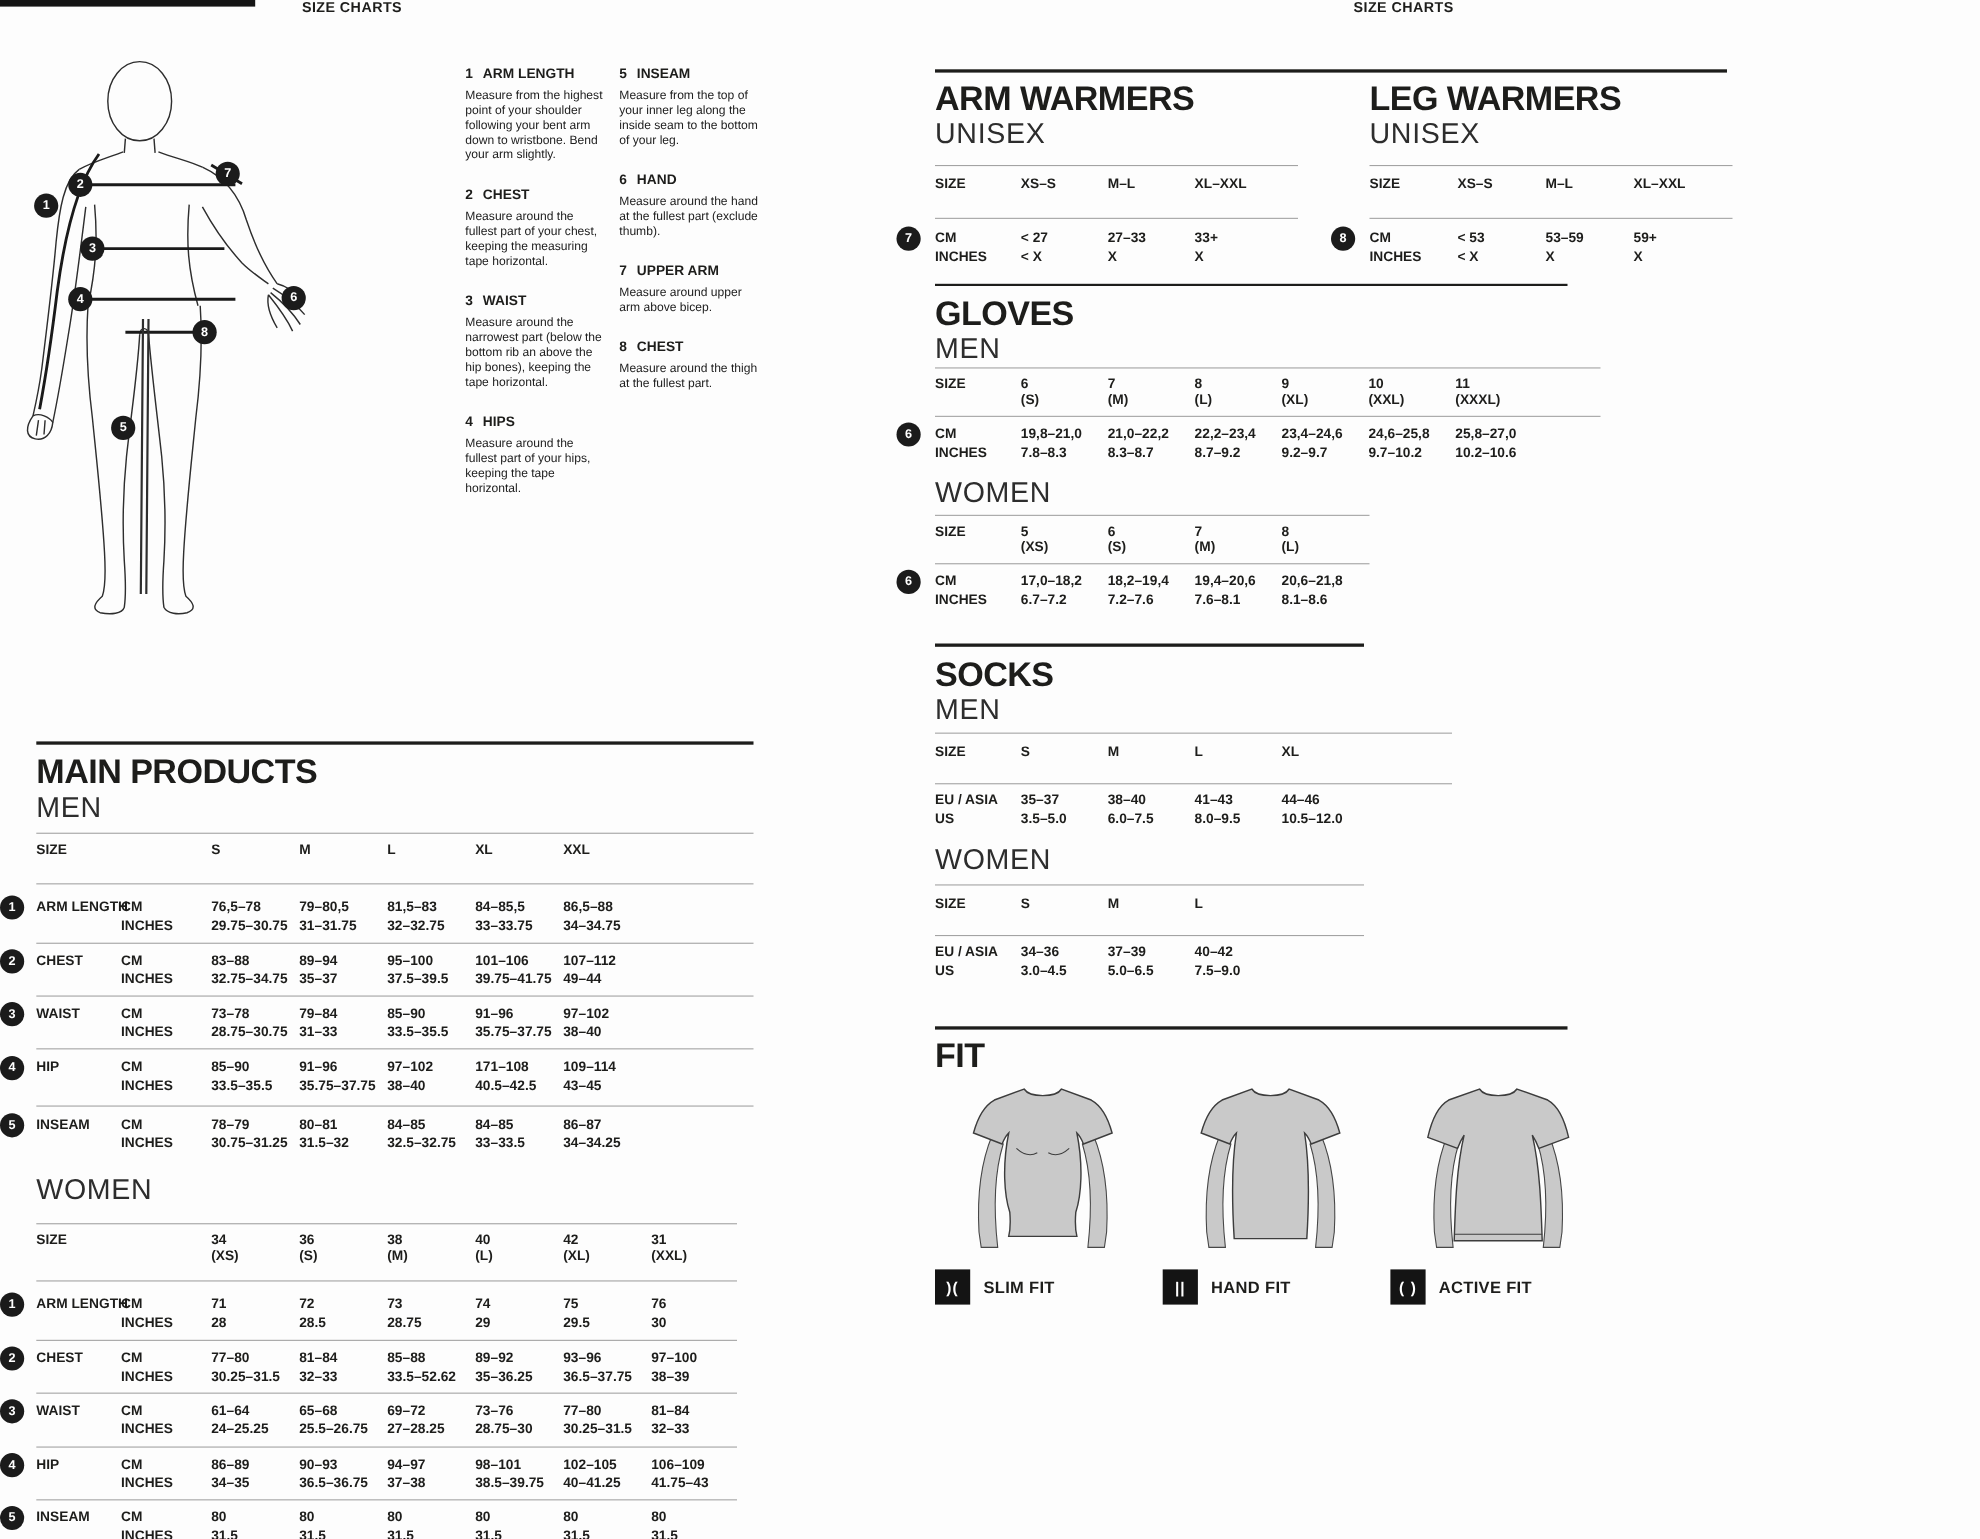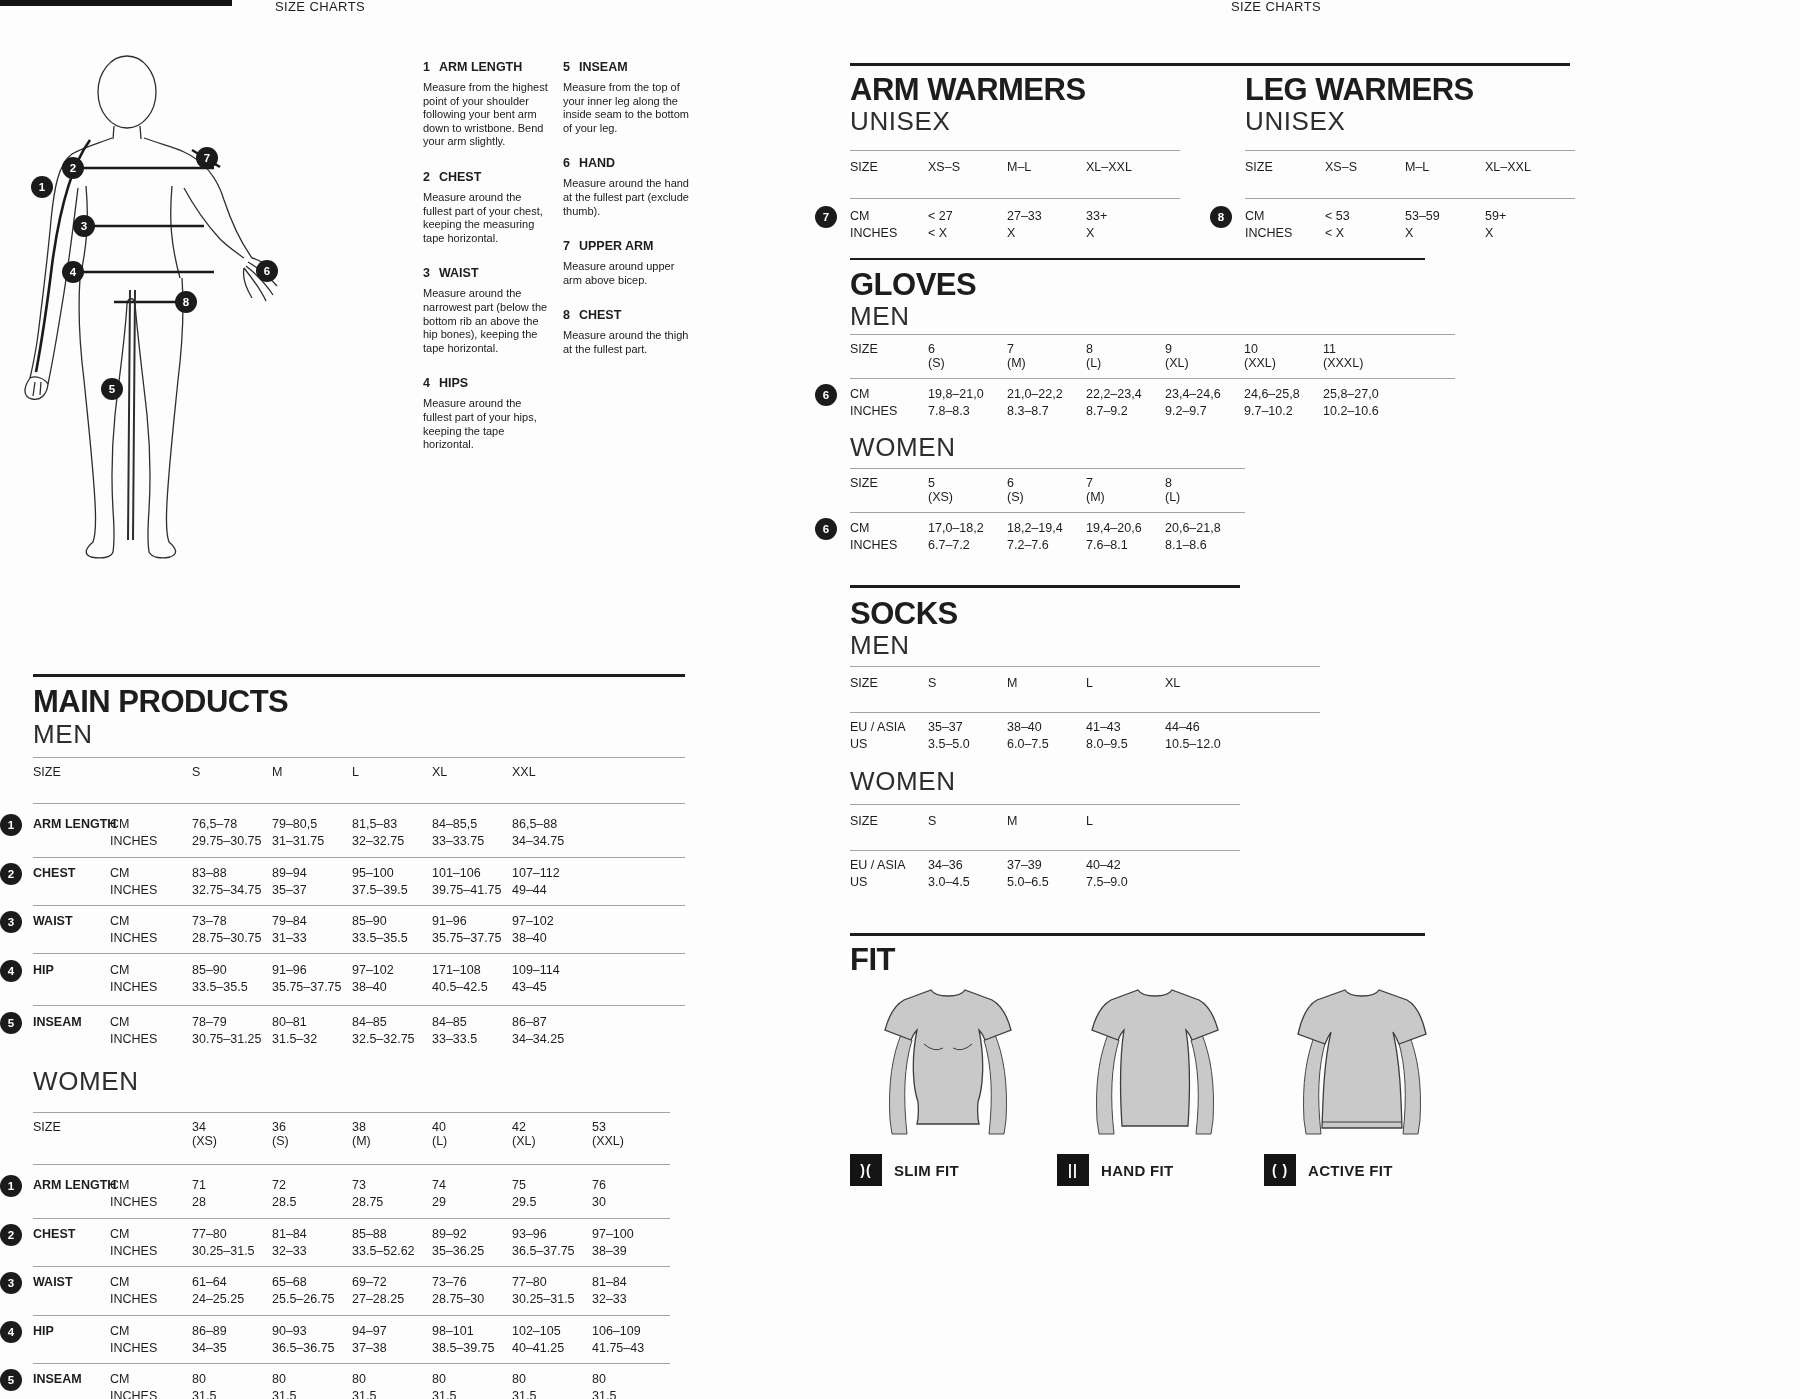--- a/index.html
+++ b/index.html
@@ -1,24 +1,24 @@
 <!DOCTYPE html>
 <html><head>
 <meta charset="utf-8">
 <style>
 *{margin:0;padding:0;box-sizing:border-box}
 html,body{width:1800px;height:1399px;background:#fdfdfd;font-family:"Liberation Sans",sans-serif;color:#1d1d1b;position:relative;overflow:hidden}
 .abs{position:absolute}
 .topbar{position:absolute;background:#141414}
-.hdr{position:absolute;font-size:13px;font-weight:400;letter-spacing:.4px;white-space:nowrap}
+.hdr{position:absolute;font-size:13px;font-weight:700;letter-spacing:.4px;white-space:nowrap}
 .rule{position:absolute;height:3px;background:#1d1d1b}
 .hl{position:absolute;height:1px;background:#a3a3a3}
 .h1{position:absolute;font-size:31px;font-weight:700;letter-spacing:-.5px;white-space:nowrap}
 .h2{position:absolute;font-size:26px;font-weight:400;letter-spacing:.6px;color:#2d2d2d;white-space:nowrap}
-.ln{position:absolute;display:flex;font-size:12.5px;font-weight:400;line-height:15px;white-space:nowrap}
+.ln{position:absolute;display:flex;font-size:12.5px;font-weight:700;line-height:15px;white-space:nowrap}
 .u{flex:none}
 .w78{width:78px}.w80{width:80px}.w82{width:82px}.w159{width:159px}
 .vals{display:flex}
 .v{width:80px;flex:none}
 .v79 .v{width:79px}
 .stack{display:flex;flex-direction:column}
 .sv,.ss{line-height:14px}
 .lab{position:absolute;font-size:12.5px;font-weight:700;white-space:nowrap}
 .circle{position:absolute;width:22px;height:22px;border-radius:50%;background:#1b1b1b;color:#fff;font-size:11.5px;font-weight:700;display:flex;align-items:center;justify-content:center}
 .instr{position:absolute;width:126px}
@@ -291,21 +291,21 @@
       </span>
       <span class="v stack">
         <span class="sv">40</span>
         <span class="ss">(L)</span>
       </span>
       <span class="v stack">
         <span class="sv">42</span>
         <span class="ss">(XL)</span>
       </span>
       <span class="v stack">
-        <span class="sv">53</span>
+        <span class="sv">31</span>
         <span class="ss">(XXL)</span>
       </span>
     </span>
 </div>
 <div class="hl" style="left:33px;top:1164px;width:637px"></div>
 
 <div class="circle" style="left:0px;top:1175px">1</div>
 <div class="lab" style="left:33px;top:1178px">ARM LENGTH</div>
 <div class="ln" style="left:110px;top:1178px">
     <span class="u w82">CM</span>

